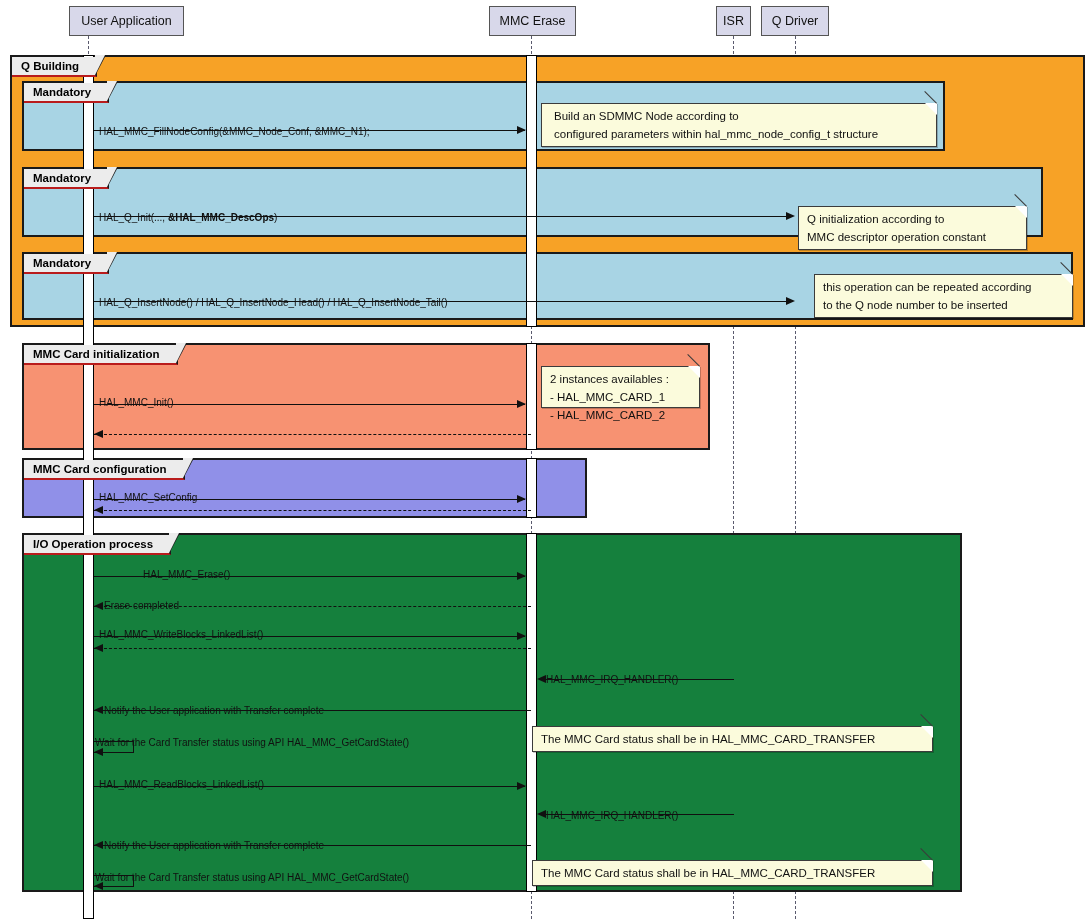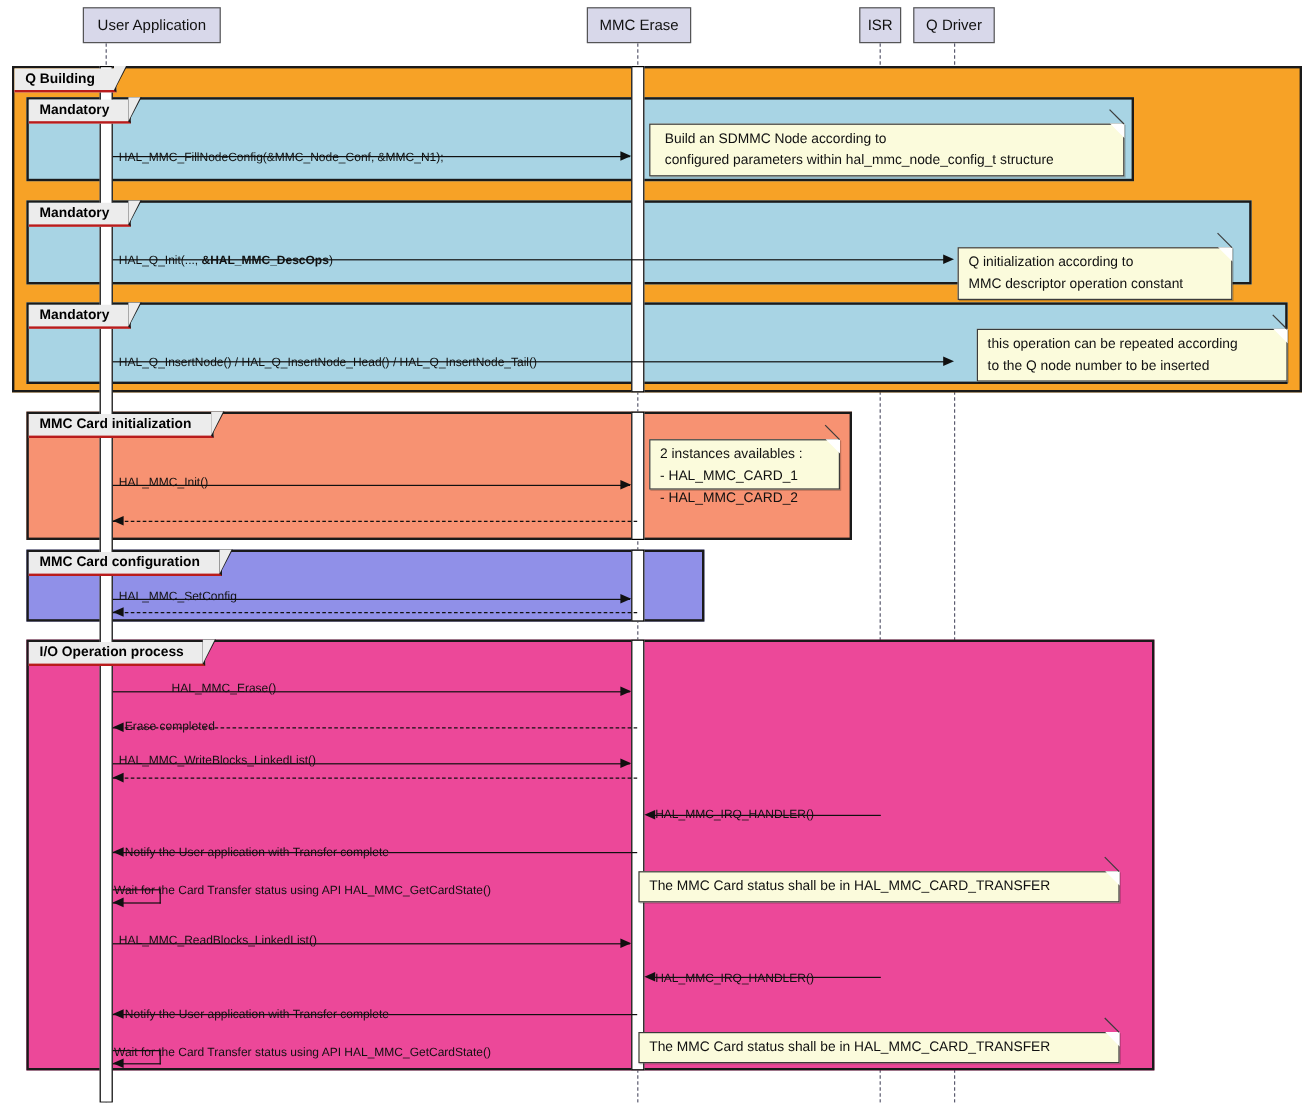--- a/index.html
+++ b/index.html
@@ -110,21 +110,21 @@
   </div>
 
   <div class="frag" style="left:22px;top:343px;width:688px;height:107px;background:#f79272;">
     <div class="frag-label">MMC Card initialization</div>
   </div>
 
   <div class="frag" style="left:22px;top:458px;width:565px;height:60px;background:#9090e8;">
     <div class="frag-label">MMC Card configuration</div>
   </div>
 
-  <div class="frag" style="left:22px;top:533px;width:940px;height:359px;background:#ec4899;">
+  <div class="frag" style="left:22px;top:533px;width:940px;height:359px;background:#15803d;">
     <div class="frag-label">I/O Operation process</div>
   </div>
 
   <div class="activation" style="left:83px;top:55px;width:11px;height:864px;"></div>
   <div class="activation" style="left:526px;top:55px;width:11px;height:272px;"></div>
   <div class="activation" style="left:526px;top:343px;width:11px;height:107px;"></div>
   <div class="activation" style="left:526px;top:458px;width:11px;height:60px;"></div>
   <div class="activation" style="left:526px;top:533px;width:11px;height:359px;"></div>
 
   <div class="actor-box" style="left:31px;top:6px;width:115px;height:30px;margin-left:38px;">

